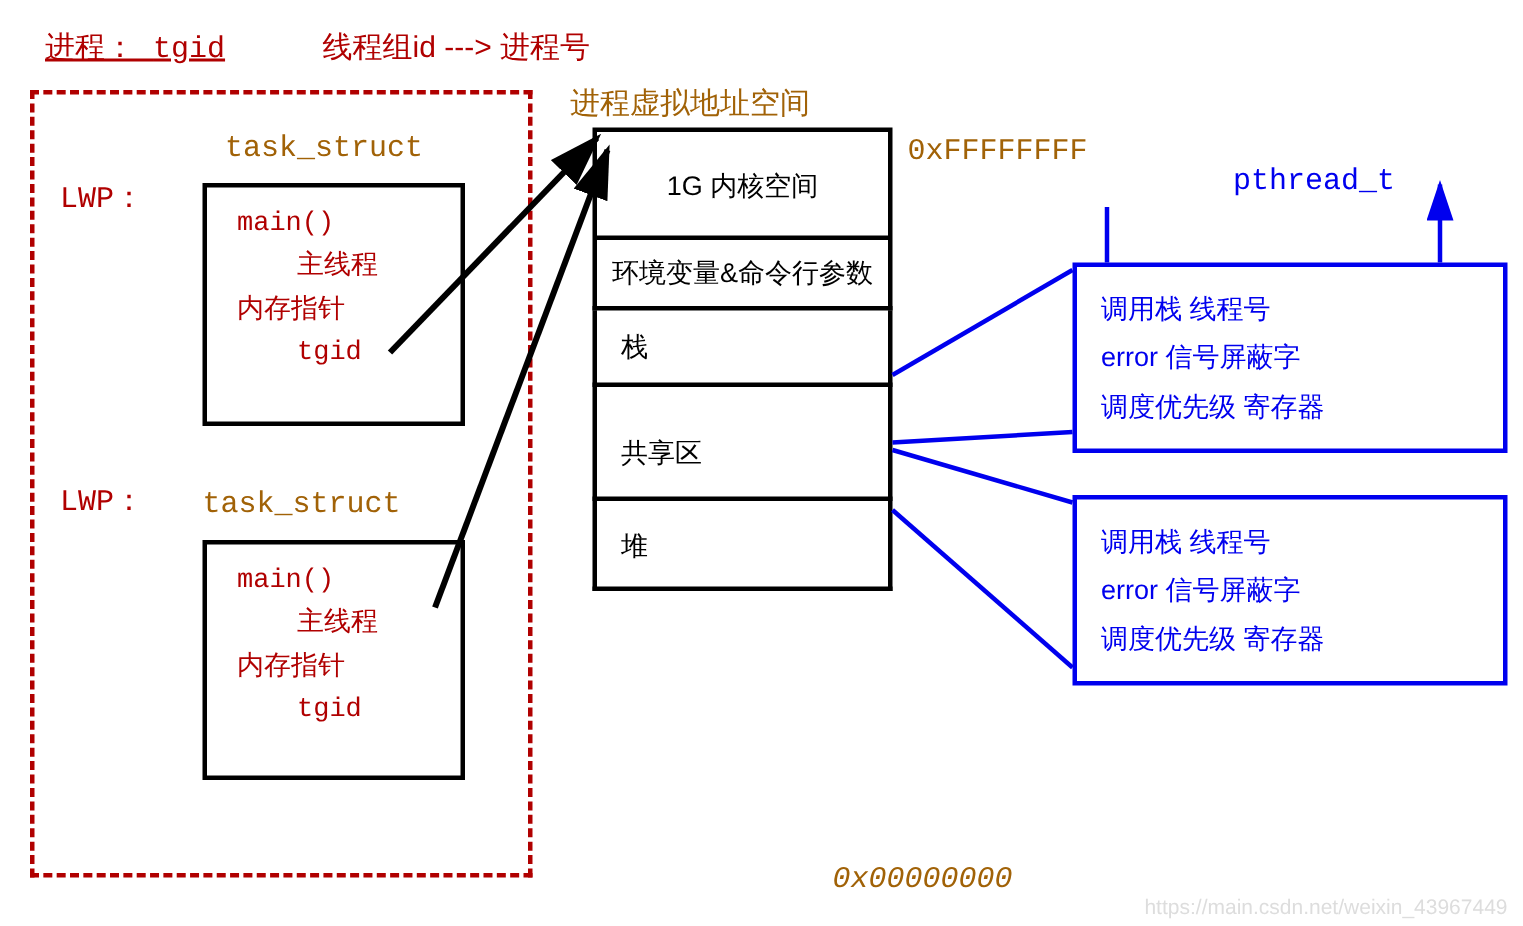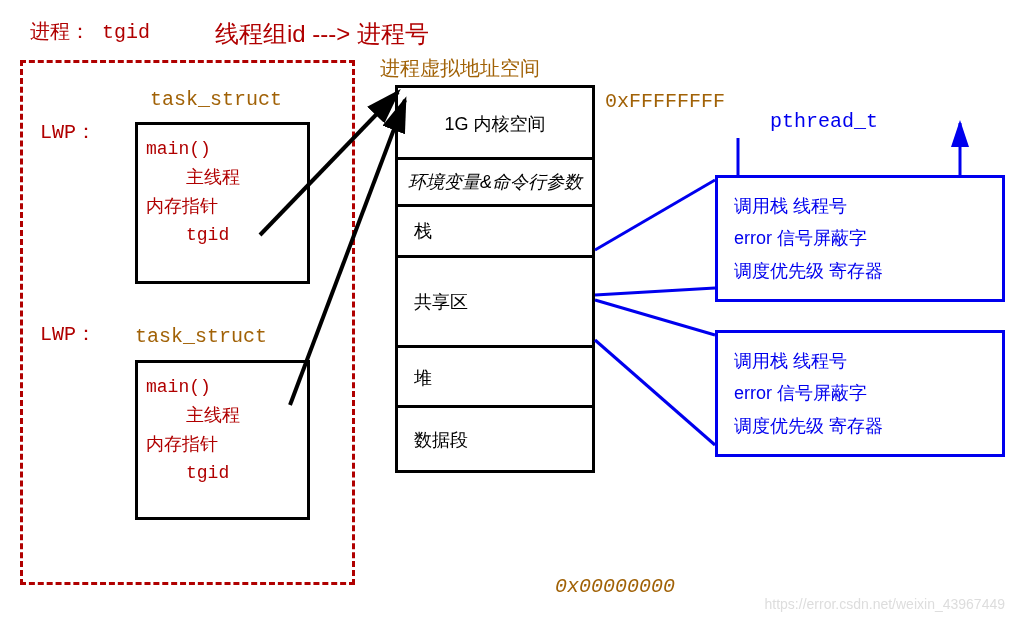--- a/index.html
+++ b/index.html
@@ -26,21 +26,21 @@
     }
 
     
     .black-box {
       border: 3px solid #000;
       background: #fff;
     }
     .ts1 { left: 135px; top: 122px; width: 175px; height: 162px; }
     .ts2 { left: 135px; top: 360px; width: 175px; height: 160px; }
 
-    .inner-red { color: #b00000; line-height: 1.6; padding: 10px 8px; font-family: "Courier New", "SimSun", monospace; }
+    .inner-red { color: #b00000; line-height: 1.6; padding: 10px 8px; font-family: "Courier New", "SimSun", monospace; margin-left: 12px; }
 
     
     .mem-col { left: 395px; top: 85px; width: 200px; }
     .mem-cell {
       border: 3px solid #000;
       border-top: none;
       text-align: center;
       padding: 12px 4px;
       font-size: 18px;
     }
@@ -53,21 +53,21 @@
       padding: 12px 16px;
       line-height: 1.8;
       font-size: 18px;
       width: 290px;
     }
     .bb1 { left: 715px; top: 175px; }
     .bb2 { left: 715px; top: 330px; }
 
     
     .callout {
-      left: 770px; top: 110px;
+      left: 822px; top: 110px;
       color: #0000ee;
       font-family: "Courier New", monospace;
       font-size: 20px;
     }
 
     
     .watermark {
       right: 10px; bottom: 5px;
       color: #ddd;
       font-size: 14px;
@@ -77,25 +77,25 @@
     svg.overlay {
       position: absolute;
       left: 0; top: 0;
       width: 1015px; height: 617px;
       pointer-events: none;
     }
   </style>
 </head>
 <body>
 
-<div class="abs red-text mono" style="left:30px; top:18px; font-size:20px;">
+<div class="abs red-text mono" style="left:30px; top:18px; font-size:20px;text-decoration:underline;">
   <span>进程：</span>
   <span>tgid</span>
 </div>
-<div class="abs red-text" style="left:215px; top:18px; font-size:24px;">线程组id ---&gt; 进程号</div>
+<div class="abs red-text" style="left:215px; top:18px; font-size:20px;">线程组id ---&gt; 进程号</div>
 
 <div class="abs red-dash"></div>
 
 <div class="abs red-text mono" style="left:40px; top:118px; font-size:20px;">LWP：</div>
 <div class="abs red-text mono" style="left:40px; top:320px; font-size:20px;">LWP：</div>
 
 <div class="abs black-text mono" style="left:150px; top:88px; font-size:20px;">task_struct</div>
 <div class="abs black-text mono" style="left:135px; top:325px; font-size:20px;">task_struct</div>
 
 <div class="abs black-box ts1">
@@ -115,41 +115,40 @@
     <div style="padding-left:40px;">tgid</div>
   </div>
 </div>
 
 <div class="abs black-text" style="left:380px; top:55px; font-size:20px;">进程虚拟地址空间</div>
 <div class="abs black-text mono" style="left:605px; top:90px; font-size:20px;">0xFFFFFFFF</div>
 <div class="abs black-text mono" style="left:555px; top:575px; font-size:20px;font-style:italic;">0x00000000</div>
 
 <div class="abs mem-col">
   <div class="mem-cell" style="height:75px; line-height:48px;">1G 内核空间</div>
-  <div class="mem-cell" style="padding:10px 6px;font-style:italic;">环境变量&amp;命令行参数</div>
+  <div class="mem-cell" style="padding:10px 6px;">环境变量&amp;命令行参数</div>
   <div class="mem-cell" style="text-align:left; padding-left:16px;">栈</div>
-  <div class="mem-cell" style="height:90px; line-height:65px; text-align:left; padding-left:16px;">共享区</div>
+  <div class="mem-cell" style="height:76px; line-height:65px; text-align:left; padding-left:16px;">共享区</div>
   <div class="mem-cell" style="text-align:left; padding-left:16px; height:60px; line-height:36px;">堆</div>
-  <div class="mem-cell" style="text-align:left; padding-left:16px; height:65px; line-height:40px;">数据段</div>
 </div>
 
 <div class="abs callout">pthread_t</div>
 
 <div class="abs blue-box bb1">
   <div>调用栈  线程号</div>
   <div>error  信号屏蔽字</div>
   <div>调度优先级  寄存器</div>
 </div>
 <div class="abs blue-box bb2">
   <div>调用栈  线程号</div>
   <div>error  信号屏蔽字</div>
   <div>调度优先级  寄存器</div>
 </div>
 
-<div class="abs watermark">https://error.csdn.net/weixin_43967449</div>
+<div class="abs watermark">https://main.csdn.net/weixin_43967449</div>
 
 <svg class="overlay">
   <defs>
     <marker id="arrow-black" markerWidth="10" markerHeight="10" refX="8" refY="3" orient="auto">
       <path d="M0,0 L9,3 L0,6 Z" fill="#000"></path>
     </marker>
     <marker id="arrow-blue" markerWidth="10" markerHeight="10" refX="8" refY="3" orient="auto">
       <path d="M0,0 L9,3 L0,6 Z" fill="#0000ee"></path>
     </marker>
   </defs>

